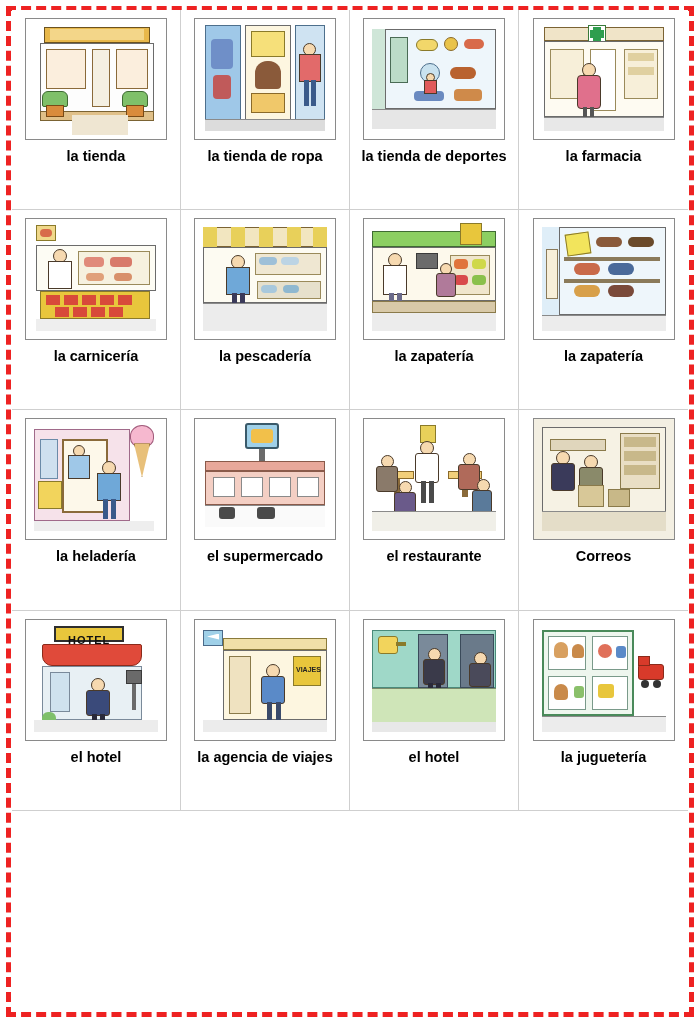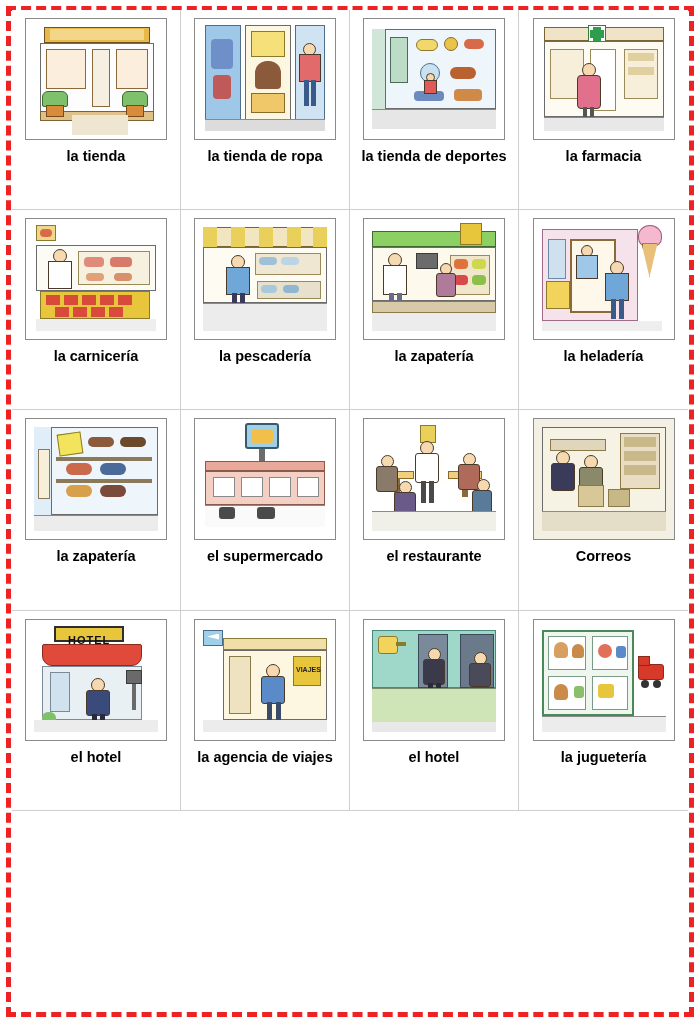--- a/index.html
+++ b/index.html
@@ -265,62 +265,62 @@
         </div>
         <div class="b" style="left:8px;top:82px;width:124px;height:12px;background:#d8c9a8;border:1px solid #8a7a4a;"></div>
         <div class="b" style="left:8px;top:94px;width:124px;height:18px;background:#ececec;"></div>
       </div>
       <div class="caption">la zapatería</div>
     </div>
 
     <div class="card">
       <div class="pic">
         <div class="sky" style="background:#ffffff;"></div>
-        <div class="b" style="left:8px;top:10px;width:96px;height:92px;background:#f6e2ea;border:1px solid #a06a8a;"></div>
-        <div class="b" style="left:36px;top:20px;width:46px;height:74px;background:#fdf8ea;border:2px solid #8a6a3a;"></div>
-        <div class="b" style="left:14px;top:20px;width:18px;height:40px;background:#cfe0ef;border:1px solid #6b8aa8;"></div>
-        <div class="b" style="left:12px;top:62px;width:24px;height:28px;background:#f2d45c;border:1px solid #8a7a2a;"></div>
-        <div class="person" style="left:42px;top:26px;">
-          <div class="head" style="left:5px;top:0;width:10px;height:10px;"></div>
-          <div class="body" style="left:0;top:10px;width:20px;height:22px;background:#9fc8e8;"></div>
-        </div>
-        <div class="person" style="left:70px;top:42px;">
-          <div class="head" style="left:6px;top:0;width:12px;height:12px;"></div>
-          <div class="body" style="left:1px;top:12px;width:22px;height:26px;background:#6fa8d8;"></div>
-          <div class="leg" style="left:7px;top:38px;height:20px;background:#3a5a8a;width:5px;"></div>
-          <div class="leg" style="left:15px;top:38px;height:20px;background:#3a5a8a;width:5px;"></div>
-        </div>
-
-        <div class="b" style="left:104px;top:6px;width:24px;height:22px;background:#f6b8cf;border-radius:50% 50% 40% 40%;border:1px solid #a05a7a;"></div>
-        <div class="b" style="left:108px;top:24px;width:16px;height:34px;background:#e8c07a;border:1px solid #8a6a2a;clip-path:polygon(0 0,100% 0,50% 100%);"></div>
-        <div class="b" style="left:8px;top:102px;width:120px;height:10px;background:#eeeeee;"></div>
-      </div>
-      <div class="caption">la heladería</div>
-    </div>
-
-    <div class="card">
-      <div class="pic">
-        <div class="sky" style="background:#ffffff;"></div>
         <div class="b" style="left:8px;top:8px;width:124px;height:88px;background:#eef6fb;border:1px solid #6b6b6b;"></div>
         <div class="b" style="left:8px;top:8px;width:18px;height:88px;background:#dfeef8;border-right:1px solid #6b6b6b;"></div>
         <div class="b" style="left:32px;top:14px;width:24px;height:22px;background:#f2e45c;border:1px solid #8a7a2a;transform:rotate(-8deg);"></div>
         <div class="b" style="left:62px;top:18px;width:26px;height:10px;background:#8a5a3a;border-radius:5px;"></div>
         <div class="b" style="left:94px;top:18px;width:26px;height:10px;background:#6a4a2a;border-radius:5px;"></div>
         <div class="b" style="left:30px;top:38px;width:96px;height:4px;background:#8a7a5a;"></div>
         <div class="b" style="left:40px;top:44px;width:26px;height:12px;background:#c96a4a;border-radius:6px;"></div>
         <div class="b" style="left:74px;top:44px;width:26px;height:12px;background:#4a6a9a;border-radius:6px;"></div>
         <div class="b" style="left:30px;top:60px;width:96px;height:4px;background:#8a7a5a;"></div>
         <div class="b" style="left:40px;top:66px;width:26px;height:12px;background:#d8a04a;border-radius:6px;"></div>
         <div class="b" style="left:74px;top:66px;width:26px;height:12px;background:#7a4a3a;border-radius:6px;"></div>
         <div class="b" style="left:12px;top:30px;width:12px;height:50px;background:#f7efd9;border:1px solid #8a7a5a;"></div>
         <div class="b" style="left:8px;top:96px;width:124px;height:16px;background:#ececec;border-top:1px solid #8a8a8a;"></div>
       </div>
       <div class="caption">la zapatería</div>
     </div>
 
+    <div class="card">
+      <div class="pic">
+        <div class="sky" style="background:#ffffff;"></div>
+        <div class="b" style="left:8px;top:10px;width:96px;height:92px;background:#f6e2ea;border:1px solid #a06a8a;"></div>
+        <div class="b" style="left:36px;top:20px;width:46px;height:74px;background:#fdf8ea;border:2px solid #8a6a3a;"></div>
+        <div class="b" style="left:14px;top:20px;width:18px;height:40px;background:#cfe0ef;border:1px solid #6b8aa8;"></div>
+        <div class="b" style="left:12px;top:62px;width:24px;height:28px;background:#f2d45c;border:1px solid #8a7a2a;"></div>
+        <div class="person" style="left:42px;top:26px;">
+          <div class="head" style="left:5px;top:0;width:10px;height:10px;"></div>
+          <div class="body" style="left:0;top:10px;width:20px;height:22px;background:#9fc8e8;"></div>
+        </div>
+        <div class="person" style="left:70px;top:42px;">
+          <div class="head" style="left:6px;top:0;width:12px;height:12px;"></div>
+          <div class="body" style="left:1px;top:12px;width:22px;height:26px;background:#6fa8d8;"></div>
+          <div class="leg" style="left:7px;top:38px;height:20px;background:#3a5a8a;width:5px;"></div>
+          <div class="leg" style="left:15px;top:38px;height:20px;background:#3a5a8a;width:5px;"></div>
+        </div>
+
+        <div class="b" style="left:104px;top:6px;width:24px;height:22px;background:#f6b8cf;border-radius:50% 50% 40% 40%;border:1px solid #a05a7a;"></div>
+        <div class="b" style="left:108px;top:24px;width:16px;height:34px;background:#e8c07a;border:1px solid #8a6a2a;clip-path:polygon(0 0,100% 0,50% 100%);"></div>
+        <div class="b" style="left:8px;top:102px;width:120px;height:10px;background:#eeeeee;"></div>
+      </div>
+      <div class="caption">la heladería</div>
+    </div>
+
 
 
     <div class="card">
       <div class="pic">
         <div class="sky" style="background:#ffffff;"></div>
         <div class="b" style="left:50px;top:4px;width:34px;height:26px;background:#9fd0e8;border:2px solid #3a5a6a;border-radius:3px;"></div>
         <div class="b" style="left:56px;top:10px;width:22px;height:14px;background:#f2c04a;border-radius:3px;"></div>
         <div class="b" style="left:64px;top:30px;width:6px;height:12px;background:#6b6b6b;"></div>
         <div class="b" style="left:10px;top:42px;width:120px;height:10px;background:#e8a89a;border:1px solid #8a5a4a;"></div>
         <div class="b" style="left:10px;top:52px;width:120px;height:34px;background:#f4cfc4;border:1px solid #8a5a4a;"></div>

